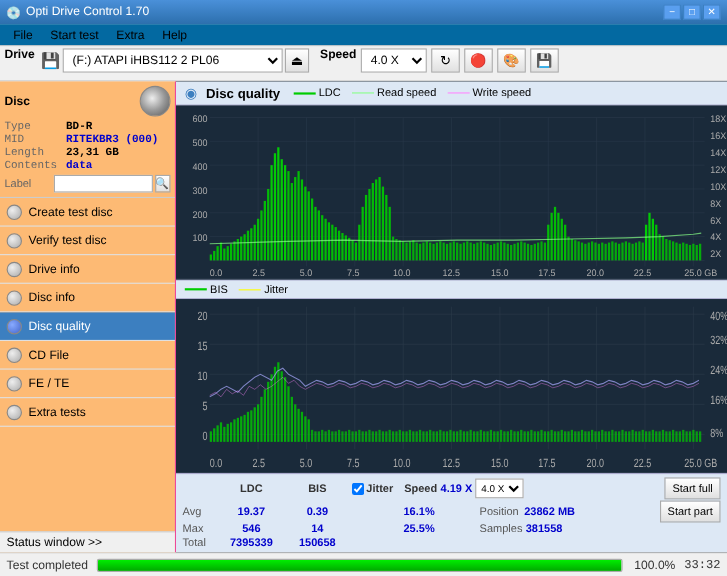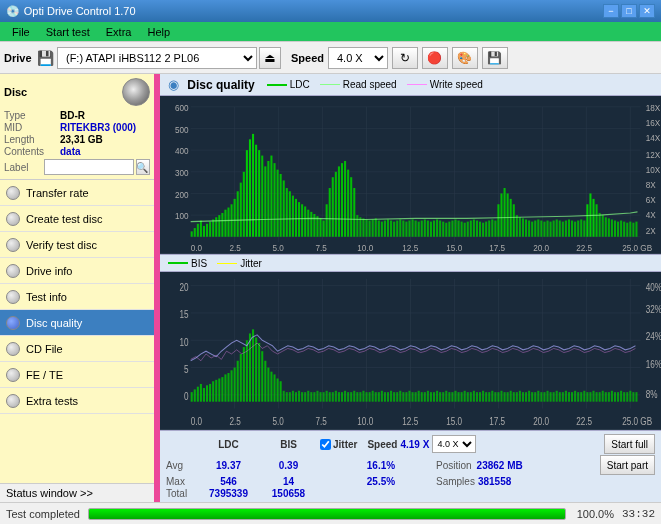--- a/index.html
+++ b/index.html
@@ -23,40 +23,40 @@
       background: #5a9fef;
       border: 1px solid #3a7fc0;
       color: white;
       font-size: 9px;
       display: flex; align-items: center; justify-content: center;
       cursor: pointer;
     }
 
     
     .menu-bar {
-      background: #22c55e;
+      background: #0369a1;
       border-bottom: 1px solid #ccc;
       height: 20px;
       display: flex;
       align-items: center;
       padding: 0 4px;
     }
     .menu-item {
       padding: 1px 8px;
       font-size: 11px;
       cursor: pointer;
     }
 
     
     .toolbar {
       background: #f0f0f0;
       border-bottom: 1px solid #ccc;
       height: 32px;
       display: flex;
-      align-items: center;
+      align-items: flex-start;
       padding: 2px 4px;
       gap: 4px;
     }
     .toolbar-label { font-size: 11px; font-weight: bold; margin-right: 2px; }
     .drive-select {
       height: 22px;
       border: 1px solid #aaa;
       background: white;
       font-size: 11px;
       padding: 0 4px;
@@ -84,39 +84,39 @@
     
     .main-layout {
       display: flex;
       height: calc(524px - 22px - 20px - 32px - 22px);
     }
 
     
     .sidebar {
       width: 160px;
       min-width: 160px;
-      background: #fef9c3;
-      border-right: 6px solid #ec4899;
+      background: #fdba74;
+      border-right: 1px solid #ec4899;
       display: flex;
       flex-direction: column;
     }
 
     
     .disc-panel {
       border-bottom: 1px solid #ccc;
       padding: 4px;
     }
     .disc-header {
       display: flex;
       align-items: center;
       justify-content: space-between;
       margin-bottom: 4px;
     }
     .disc-title { font-weight: bold; font-size: 11px; }
-    .disc-row { display: flex; align-items: flex-end; margin-bottom: 1px; }
+    .disc-row { display: flex; align-items: flex-end; margin-bottom: 1px; font-family: Liberation Mono, monospace; }
     .disc-key { color: #666; width: 56px; font-size: 10px; }
     .disc-val { color: #000; font-size: 10px; font-weight: bold; }
     .disc-val-blue { color: #0000cc; font-size: 10px; font-weight: bold; }
     .label-row { display: flex; align-items: center; gap: 2px; margin-top: 2px; }
     .label-input {
       height: 16px;
       border: 1px solid #aaa;
       background: white;
       font-size: 10px;
       width: 90px;
@@ -314,37 +314,33 @@
       <div class="label-row">
         <span class="disc-key">Label</span>
         <input class="label-input" type="text" value="" style="">
         <div class="label-btn">🔍</div>
       </div>
     </div>
 
     <div class="nav-items">
       <div class="nav-item">
         <div class="nav-circle"></div>
-        <span class="nav-label">Transfer rate</span>
-      </div>
-      <div class="nav-item">
-        <div class="nav-circle"></div>
         <span class="nav-label">Create test disc</span>
       </div>
       <div class="nav-item">
         <div class="nav-circle"></div>
         <span class="nav-label">Verify test disc</span>
       </div>
       <div class="nav-item">
         <div class="nav-circle"></div>
         <span class="nav-label">Drive info</span>
       </div>
       <div class="nav-item">
         <div class="nav-circle"></div>
-        <span class="nav-label">Test info</span>
+        <span class="nav-label">Disc info</span>
       </div>
       <div class="nav-item active">
         <div class="nav-circle" style="background:radial-gradient(circle at 35% 35%, #88aaff, #4466cc);"></div>
         <span class="nav-label">Disc quality</span>
       </div>
       <div class="nav-item">
         <div class="nav-circle"></div>
         <span class="nav-label">CD File</span>
       </div>
       <div class="nav-item">

